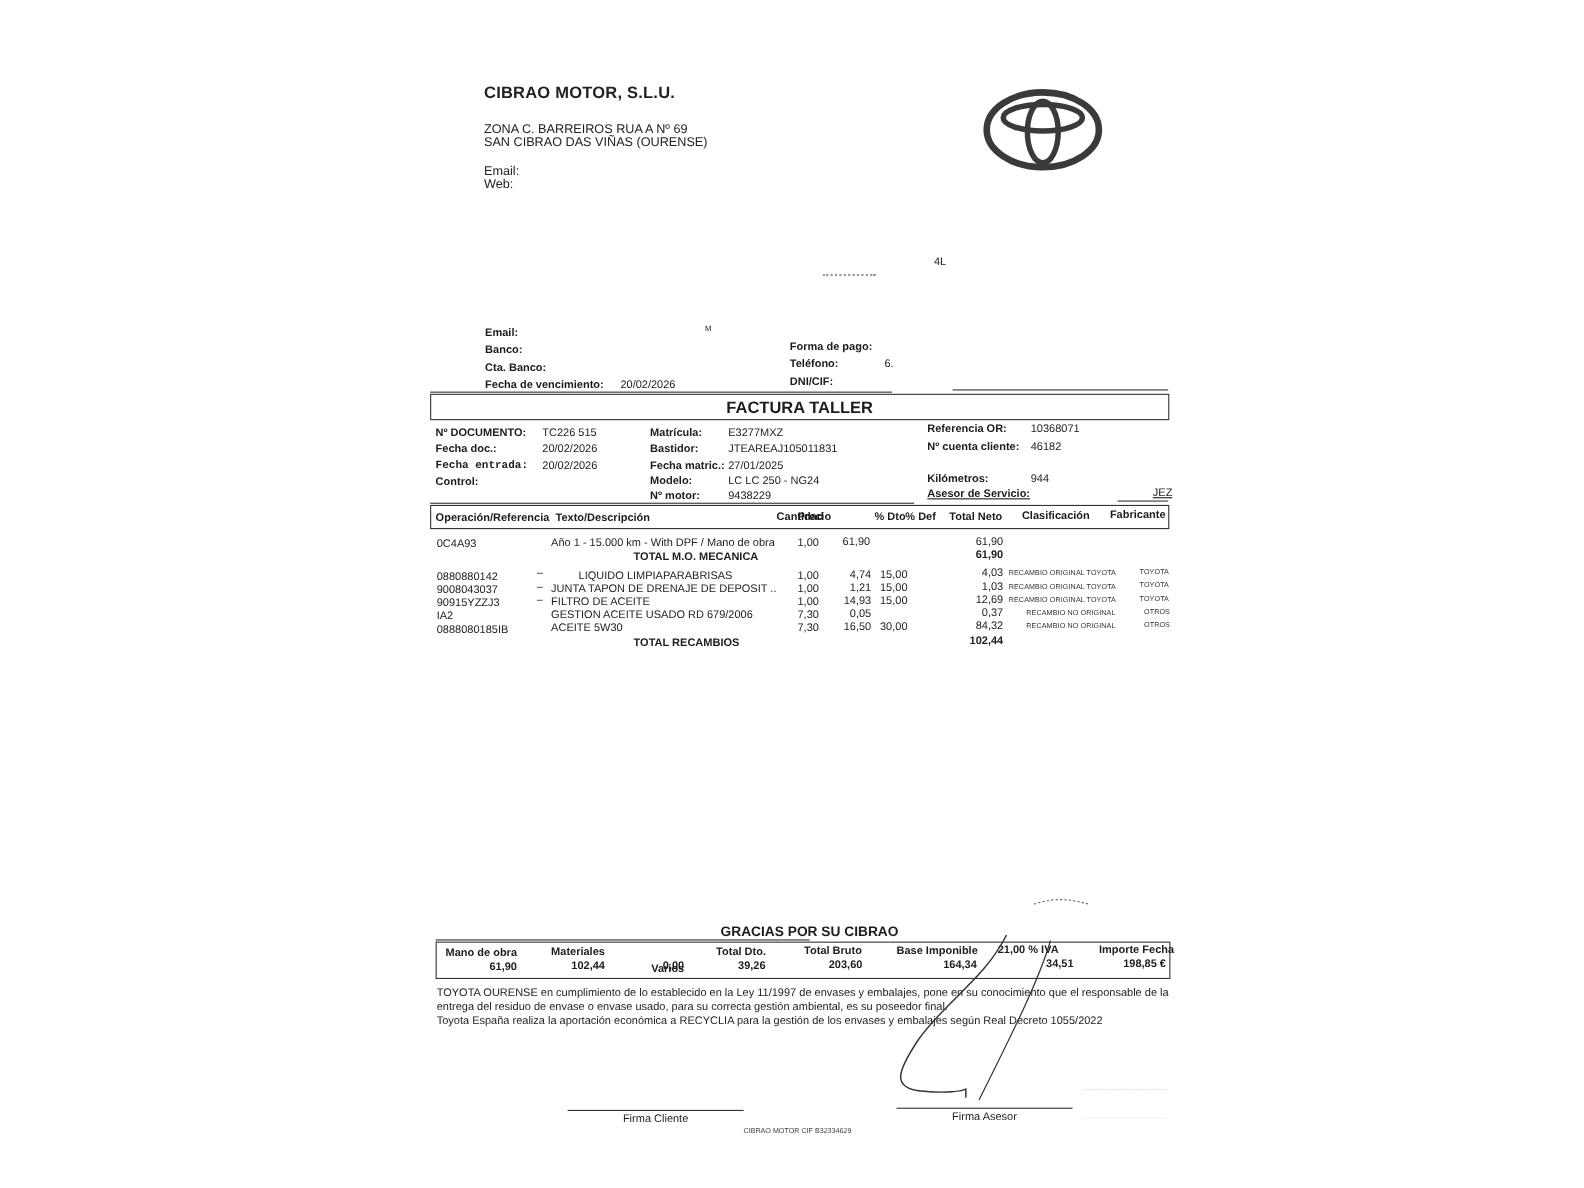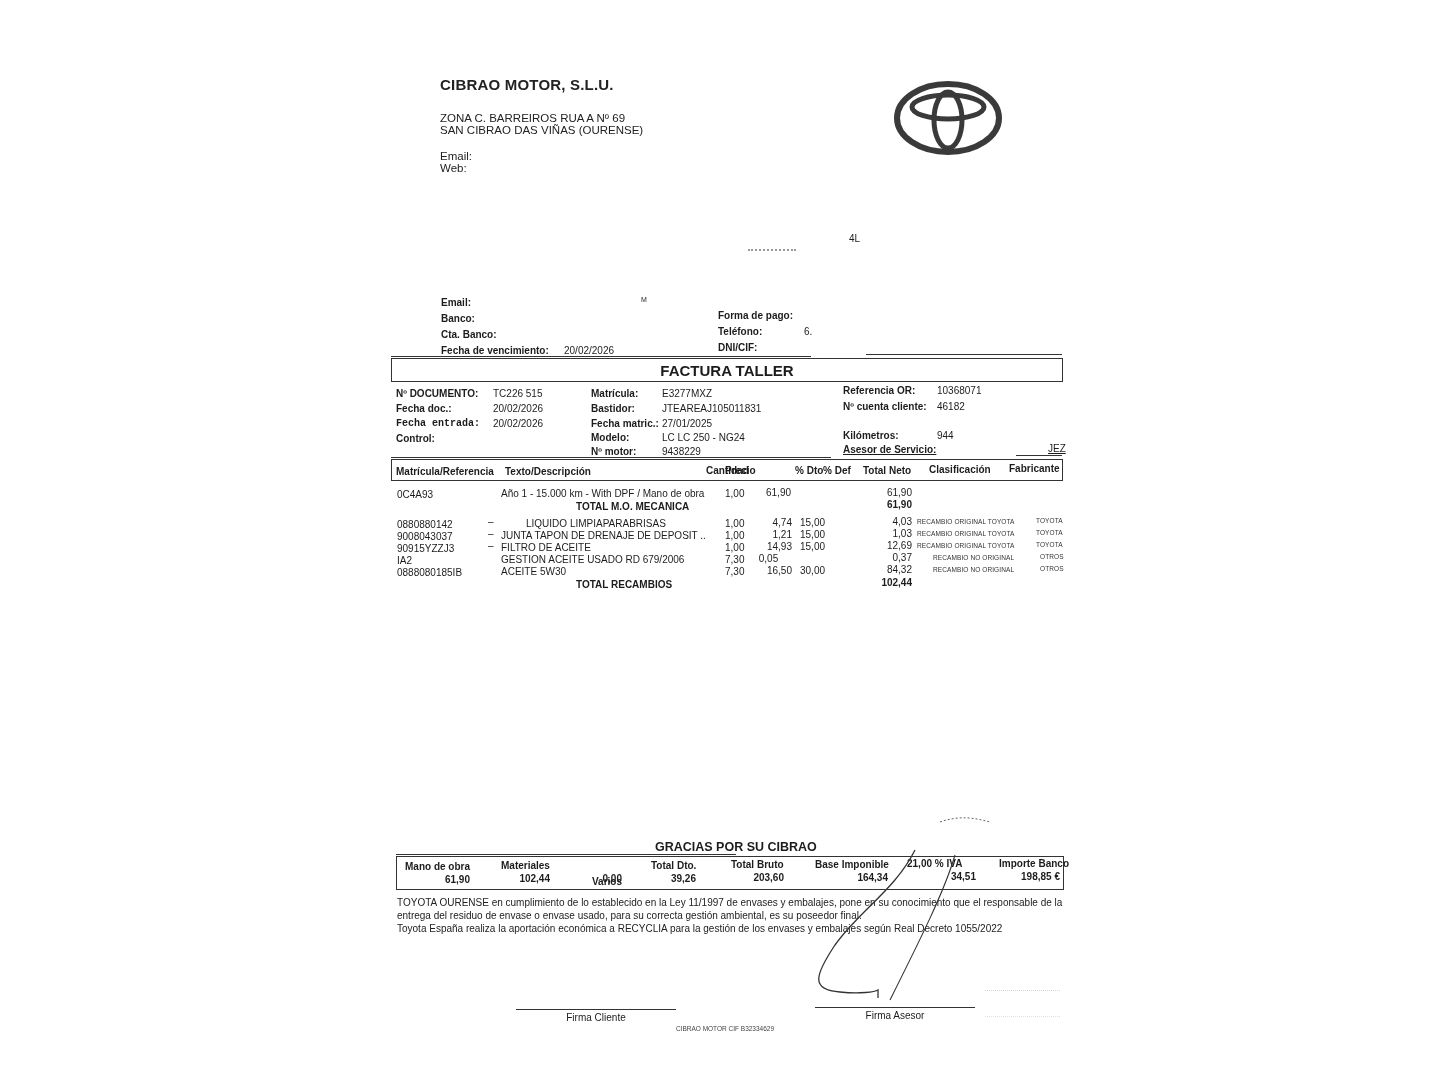--- a/index.html
+++ b/index.html
@@ -90,21 +90,21 @@
 <div class="abs b f10" style="left:843px; top:401px;">Nº cuenta cliente:</div>
 <div class="abs f10" style="left:937px; top:401px;">46182</div>
 <div class="abs b f10" style="left:843px; top:430px;">Kilómetros:</div>
 <div class="abs f10" style="left:937px; top:430px;">944</div>
 <div class="abs b f10" style="left:843px; top:444px; text-decoration:underline;">Asesor de Servicio:</div>
 <div class="abs f10" style="left:1048px; top:443px; text-decoration:underline;">JEZ</div>
 <div class="hr" style="left:1016px; top:455px; width:46px;"></div>
 
 <div class="hr" style="left:391px; top:457px; width:440px;"></div>
 <div class="abs tbl-header"></div>
-<div class="abs b f10" style="left:396px; top:466px;">Matrícula/Referencia</div>
+<div class="abs b f10" style="left:396px; top:466px;">Operación/Referencia</div>
 <div class="abs b f10" style="left:505px; top:466px;">Texto/Descripción</div>
 <div class="abs b f10" style="left:706px; top:465px;">Cantidad</div>
 <div class="abs b f10" style="left:725px; top:465px;text-align:center;">Precio</div>
 <div class="abs b f10" style="left:795px; top:465px;">% Dto</div>
 <div class="abs b f10" style="left:823px; top:465px;">% Def</div>
 <div class="abs b f10" style="left:863px; top:465px;">Total Neto</div>
 <div class="abs b f10" style="left:929px; top:464px;">Clasificación</div>
 <div class="abs b f10" style="left:1009px; top:463px;">Fabricante</div>
 
 <div>
@@ -147,21 +147,21 @@
   <div class="abs f10 r" style="left:745px; top:541px; width:47px;">14,93</div>
   <div class="abs f10" style="left:800px; top:541px;">15,00</div>
   <div class="abs f10 r" style="left:862px; top:540px; width:50px;">12,69</div>
   <div class="abs tiny" style="left:917px; top:542px;">RECAMBIO ORIGINAL TOYOTA</div>
   <div class="abs tiny" style="left:1036px; top:541px;">TOYOTA</div>
 </div>
 <div>
   <div class="abs f10" style="left:397px; top:555px;">IA2</div>
   <div class="abs f10" style="left:501px; top:554px;">GESTION ACEITE USADO RD 679/2006</div>
   <div class="abs f10" style="left:725px; top:554px;">7,30</div>
-  <div class="abs f10 r" style="left:745px; top:553px; width:47px;text-align:center;">0,05</div>
+  <div class="abs f10 r" style="left:745px; top:553px; width:47px;">0,05</div>
   <div class="abs f10 r" style="left:862px; top:552px; width:50px;">0,37</div>
   <div class="abs tiny" style="left:933px; top:554px;">RECAMBIO NO ORIGINAL</div>
   <div class="abs tiny" style="left:1040px; top:553px;">OTROS</div>
 </div>
 <div>
   <div class="abs f10" style="left:397px; top:567px;">0888080185IB</div>
   <div class="abs f10" style="left:501px; top:566px;">ACEITE 5W30</div>
   <div class="abs f10" style="left:725px; top:566px;">7,30</div>
   <div class="abs f10 r" style="left:745px; top:565px; width:47px;">16,50</div>
   <div class="abs f10" style="left:800px; top:565px;">30,00</div>
@@ -198,21 +198,21 @@
 </div>
 <div>
   <div class="abs b f10" style="left:815px; top:859px;">Base Imponible</div>
   <div class="abs b f10 r" style="left:838px; top:872px; width:50px;">164,34</div>
 </div>
 <div>
   <div class="abs b f10" style="left:907px; top:858px;">21,00 % IVA</div>
   <div class="abs b f10 r" style="left:926px; top:871px; width:50px;">34,51</div>
 </div>
 <div>
-  <div class="abs b f10" style="left:999px; top:858px;">Importe Banco</div>
+  <div class="abs b f10" style="left:999px; top:858px;">Importe Fecha</div>
   <div class="abs b f10 r" style="left:1000px; top:871px; width:60px;">198,85 €</div>
 </div>
 
 <div class="abs legal" style="top:897px;">TOYOTA OURENSE en cumplimiento de lo establecido en la Ley 11/1997 de envases y embalajes, pone en su conocimiento que el responsable de la</div>
 <div class="abs legal" style="top:910px;">entrega del residuo de envase o envase usado, para su correcta gestión ambiental, es su poseedor final.</div>
 <div class="abs legal" style="top:923px;">Toyota España realiza la aportación económica a RECYCLIA para la gestión de los envases y embalajes según Real Decreto 1055/2022</div>
 
 <svg class="signature" width="200" height="210" viewBox="0 0 200 210">
   <path d="M140 12 C 160 5, 175 8, 190 12" fill="none" stroke="#666" stroke-width="1" stroke-dasharray="2,2"></path>
   <path d="M115 40 C 95 80, 60 100, 35 135 C 15 165, 10 180, 40 182 C 60 184, 75 182, 78 180 L 78 188" fill="none" stroke="#333" stroke-width="1.3"></path>

